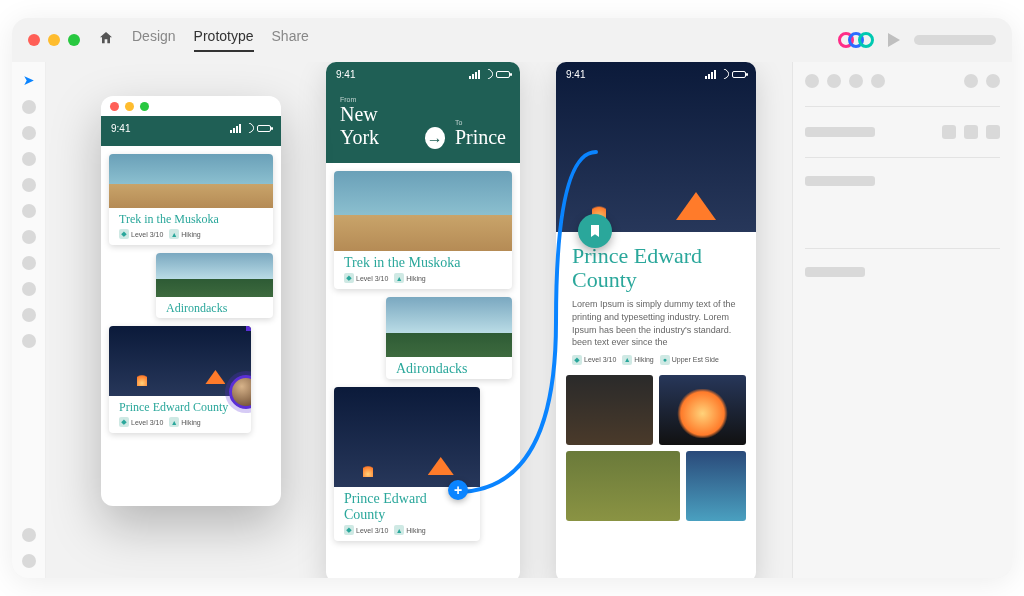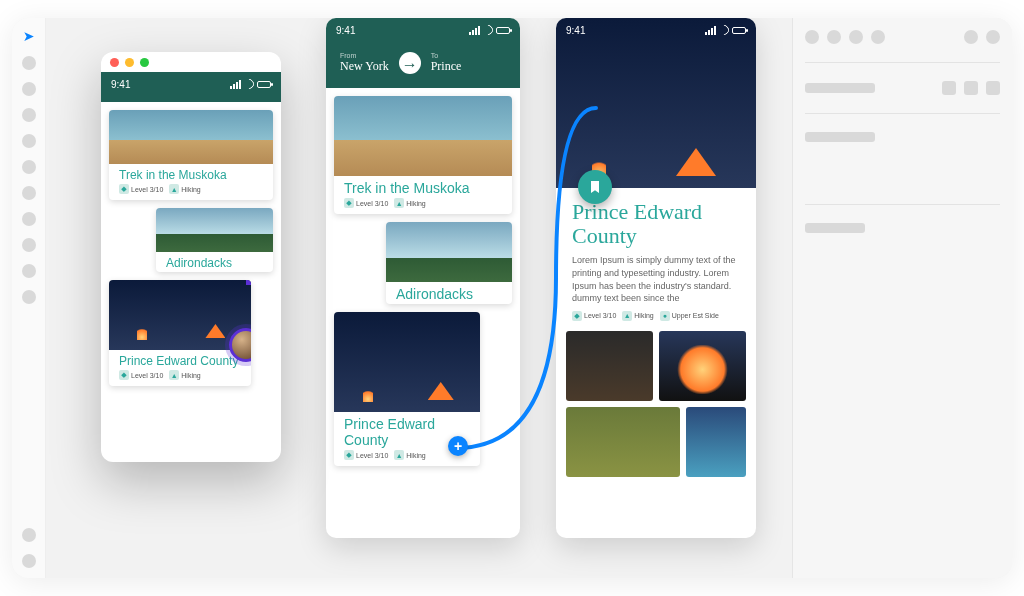--- a/index.html
+++ b/index.html
@@ -60,21 +60,21 @@
   .statusbar{height:24px;background:var(--teal);color:#fff;font-size:10px;display:flex;align-items:center;justify-content:space-between;padding:0 10px}
   .statusIcons{display:flex;gap:3px;align-items:center}
   .sig{display:flex;gap:1px;align-items:flex-end}
   .sig i{width:2px;background:#fff}
   .sig i:nth-child(1){height:3px}.sig i:nth-child(2){height:5px}.sig i:nth-child(3){height:7px}.sig i:nth-child(4){height:9px}
   .wifi{width:10px;height:10px;border:1.5px solid #fff;border-radius:50%;border-left-color:transparent;border-bottom-color:transparent;transform:rotate(45deg)}
   .batt{width:14px;height:7px;border:1px solid #fff;border-radius:2px;position:relative}
   .batt::after{content:"";position:absolute;right:-3px;top:1px;width:2px;height:3px;background:#fff;border-radius:1px}
 
   .card{margin:8px;border-radius:4px;overflow:hidden;box-shadow:0 2px 6px rgba(0,0,0,.15)}
-  .cardTitle{color:var(--accent-teal);font-family:Liberation Sans, sans-serif;padding:4px 10px 2px;font-size:14px}
+  .cardTitle{color:var(--accent-teal);font-family:Liberation Serif, serif;padding:4px 10px 2px;font-size:14px}
   .meta{display:flex;gap:6px;padding:0 10px 6px}
   .badge{display:inline-flex;align-items:center;gap:2px;font-size:7px;color:#555}
   .badge .bi{width:10px;height:10px;border-radius:2px;background:#cfe9e4;display:flex;align-items:center;justify-content:center;color:var(--accent-teal);font-size:7px}
 
   .hero{height:80px;background:linear-gradient(#6aa0b8,#8bbfcf 55%,#c9a46a 55%,#b58b55)}
   .hero2{height:60px;background:linear-gradient(#7aa8c0,#badce6 60%,#2e5b35 60%,#3d6a3e)}
   .heroNight{height:100px;background:linear-gradient(var(--night-a),var(--night-b));position:relative}
   .heroNight .tent{position:absolute;right:18%;bottom:12px;width:26px;height:18px;background:var(--tent);clip-path:polygon(50% 0,100% 100%,0 100%)}
   .heroNight .fire{position:absolute;left:20%;bottom:10px;width:10px;height:14px;background:radial-gradient(circle at 50% 80%,#ffd27a,#ff7b2a 60%,transparent 70%)}
   .heroNight.big{height:170px}
@@ -82,21 +82,21 @@
   .heroNight.big .fire{left:18%;width:14px;height:20px}
 
   .detailTitle{color:var(--accent-teal);font-family:Georgia,serif;font-size:22px;line-height:1.1;padding:12px 16px 6px}
   .detailBody{font-size:9px;color:#666;padding:0 16px 6px;line-height:1.4}
 
   .bookmark{position:absolute;width:34px;height:34px;border-radius:50%;background:var(--accent-teal);display:flex;align-items:center;justify-content:center;box-shadow:0 4px 10px rgba(0,0,0,.3)}
   .bookmark svg{width:16px;height:16px;fill:#fff}
 
   .header-route{background:var(--teal);padding:10px 14px 14px;color:#fff;display:flex;align-items:flex-end;gap:10px}
   .route-col .lbl{font-size:7px;opacity:.7}
-  .route-col .val{font-family:Georgia,serif;font-size:12px}
+  .route-col .val{font-family:Georgia,serif;font-size:20px}
   .arrowCirc{width:22px;height:22px;border-radius:50%;background:#fff;display:flex;align-items:center;justify-content:center;color:var(--teal);font-weight:bold}
 
   .avatar{width:34px;height:34px;border-radius:50%;border:3px solid var(--purple);background:radial-gradient(circle at 35% 30%,#d7b38a,#5a3a22);box-shadow:0 0 0 4px rgba(91,47,214,.25)}
 
   
   .wire{position:absolute;pointer-events:none}
   .plusCirc{position:absolute;width:20px;height:20px;border-radius:50%;background:var(--link-blue);color:#fff;display:flex;align-items:center;justify-content:center;font-size:14px;font-weight:bold;box-shadow:0 2px 6px rgba(0,0,0,.3)}
   .square-handle{position:absolute;width:10px;height:10px;background:var(--purple)}
 
   
@@ -110,20 +110,46 @@
   .g2{background:linear-gradient(var(--night-b),#111);position:relative}
   .g2::after{content:"";position:absolute;inset:20% 20% 10%;background:radial-gradient(circle,#ffd27a,#ff7b2a 60%,transparent 70%)}
   .g3{background:linear-gradient(#6a7a3a,#8a9343)}
   .g4{background:linear-gradient(#2a4a7a,#4aa0c0)}
 </style>
 </head>
 <body>
 
 <div class="window">
 
+  <div class="titlebar">
+    <div class="traffic">
+      <div class="dot red"></div>
+      <div class="dot yellow"></div>
+      <div class="dot green"></div>
+    </div>
+    <div class="home">
+      <svg width="16" height="16" viewBox="0 0 24 24" fill="currentColor">
+          <path d="M12 3l9 8h-3v9h-4v-6H10v6H6v-9H3z"></path>
+        </svg>
+    </div>
+    <div class="tabs">
+      <div class="tab">Design</div>
+      <div class="tab active">Prototype</div>
+      <div class="tab">Share</div>
+    </div>
+    <div class="titlebar-right">
+      <div class="logo">
+        <div class="ring" style="border-color:#ff2d87"></div>
+        <div class="ring" style="border-color:#2b6cff"></div>
+        <div class="ring" style="border-color:#00c9b1"></div>
+      </div>
+      <div class="play"></div>
+      <div class="pill" style="width:82px"></div>
+    </div>
+  </div>
 
   <div class="body">
 
     <div class="rail">
       <div class="cursorIcon">➤</div>
       <div class="railDot"></div>
       <div class="railDot"></div>
       <div class="railDot"></div>
       <div class="railDot"></div>
       <div class="railDot"></div>
@@ -221,21 +247,21 @@
         <div class="heroNight big">
             <div class="tent"></div>
             <div class="fire"></div>
           </div>
         <div class="bookmark" style="left:22px;top:152px">
           <svg viewBox="0 0 24 24">
               <path d="M6 3h12v18l-6-4-6 4z"></path>
             </svg>
         </div>
         <div class="detailTitle">Prince Edward County</div>
-        <div class="detailBody">Lorem Ipsum is simply dummy text of the printing and typesetting industry. Lorem Ipsum has been the industry's standard. dummy text been since the</div>
+        <div class="detailBody">Lorem Ipsum is simply dummy text of the printing and typesetting industry. Lorem Ipsum has been the industry's standard. been text ever since the</div>
         <div class="meta" style="padding:0 16px 10px">
           <span class="badge">
               <span class="bi">◆</span>
               <span>Level 3/10</span>
             </span>
           <span class="badge">
               <span class="bi">▲</span>
               <span>Hiking</span>
             </span>
           <span class="badge">

